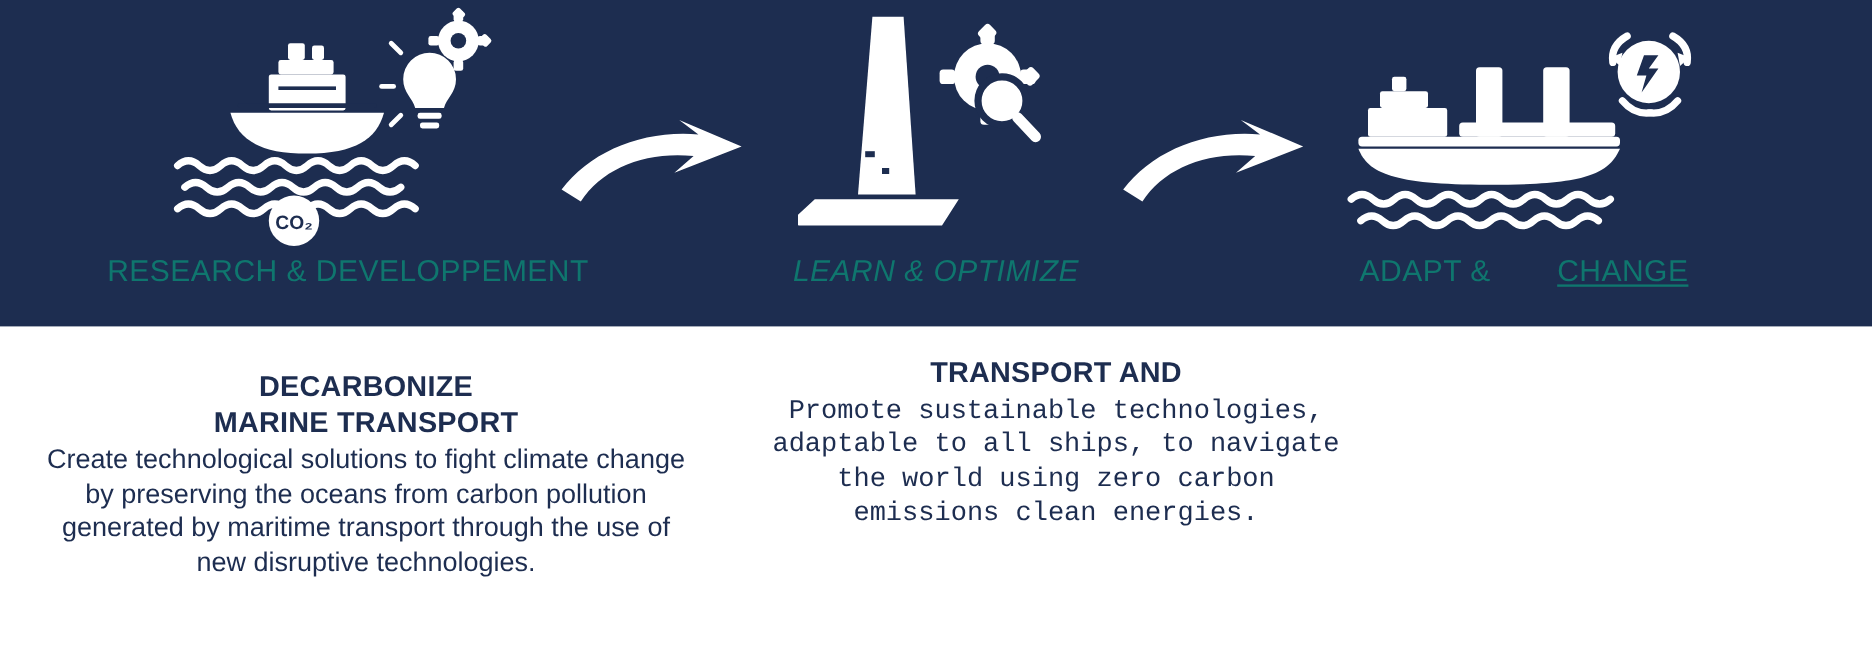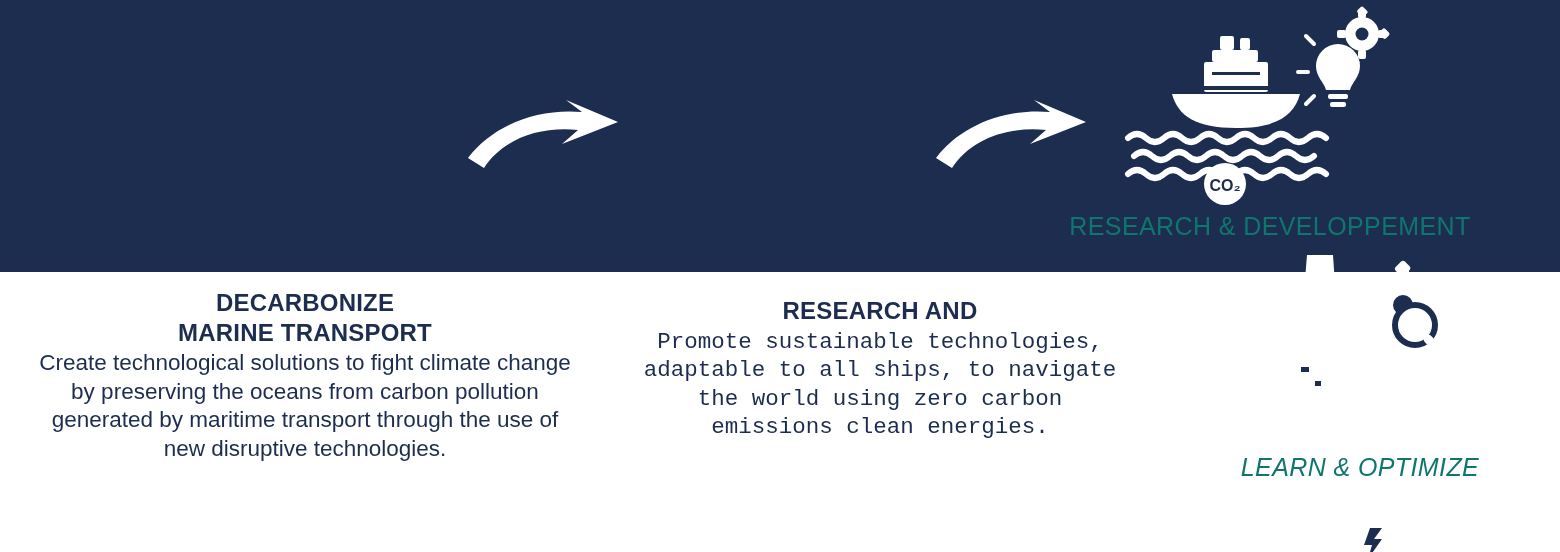--- a/index.html
+++ b/index.html
@@ -26,21 +26,21 @@
     height: 272px;
     background: #1d2d50;
   }
   .stage-icons {
     position: absolute;
     left: 0;
     top: 0;
     width: 1560px;
     height: 272px;
     display: flex;
-    flex-direction: column;
+    flex-direction: row;
     align-items: flex-end;
   }
   .stage-col {
     position: relative;
     height: 272px;
     display: flex;
     flex-direction: column;
     align-items: center;
     justify-content: flex-start;
   }
@@ -80,21 +80,21 @@
     position: absolute;
     left: 0;
     top: 272px;
     width: 1560px;
     height: 280px;
     display: flex;
     flex-direction: row;
     align-items: flex-start;
   }
   .text-col {
-    padding-top: 16px;
+    padding-top: 36px;
     text-align: center;
     color: #1d2d50;
   }
   .text-col.t1 { width: 590px; padding-left: 10px; }
   .text-col.t2 { width: 400px; padding-top: 44px; }
   .text-col.t3 { width: 560px; padding-top: 24px; }
 
   .head {
     font-size: 24px;
     font-weight: bold;
@@ -263,19 +263,19 @@
       <div class="head">
         <div>DECARBONIZE</div>
         <div>MARINE TRANSPORT</div>
       </div>
       <p class="body-text">Create technological solutions to fight climate change by preserving the oceans from carbon pollution generated by maritime transport through the use of new disruptive technologies.</p>
     </div>
 
 
     <div class="text-col t3">
       <div class="head">
-        <div>RESEARCH AND</div>
+        <div>TRANSPORT AND</div>
       </div>
       <p class="body-text">Promote sustainable technologies, adaptable to all ships, to navigate the world using zero carbon emissions clean energies.</p>
     </div>
   </div>
 
 </div>
 
 </body></html>

